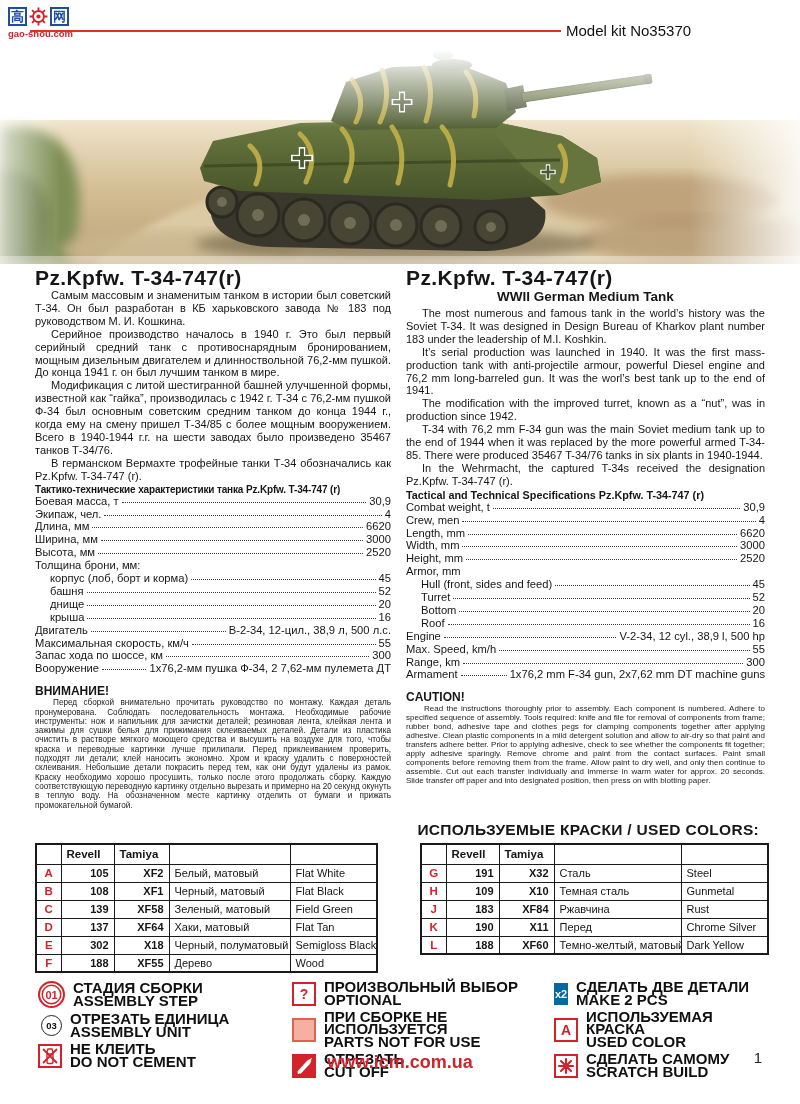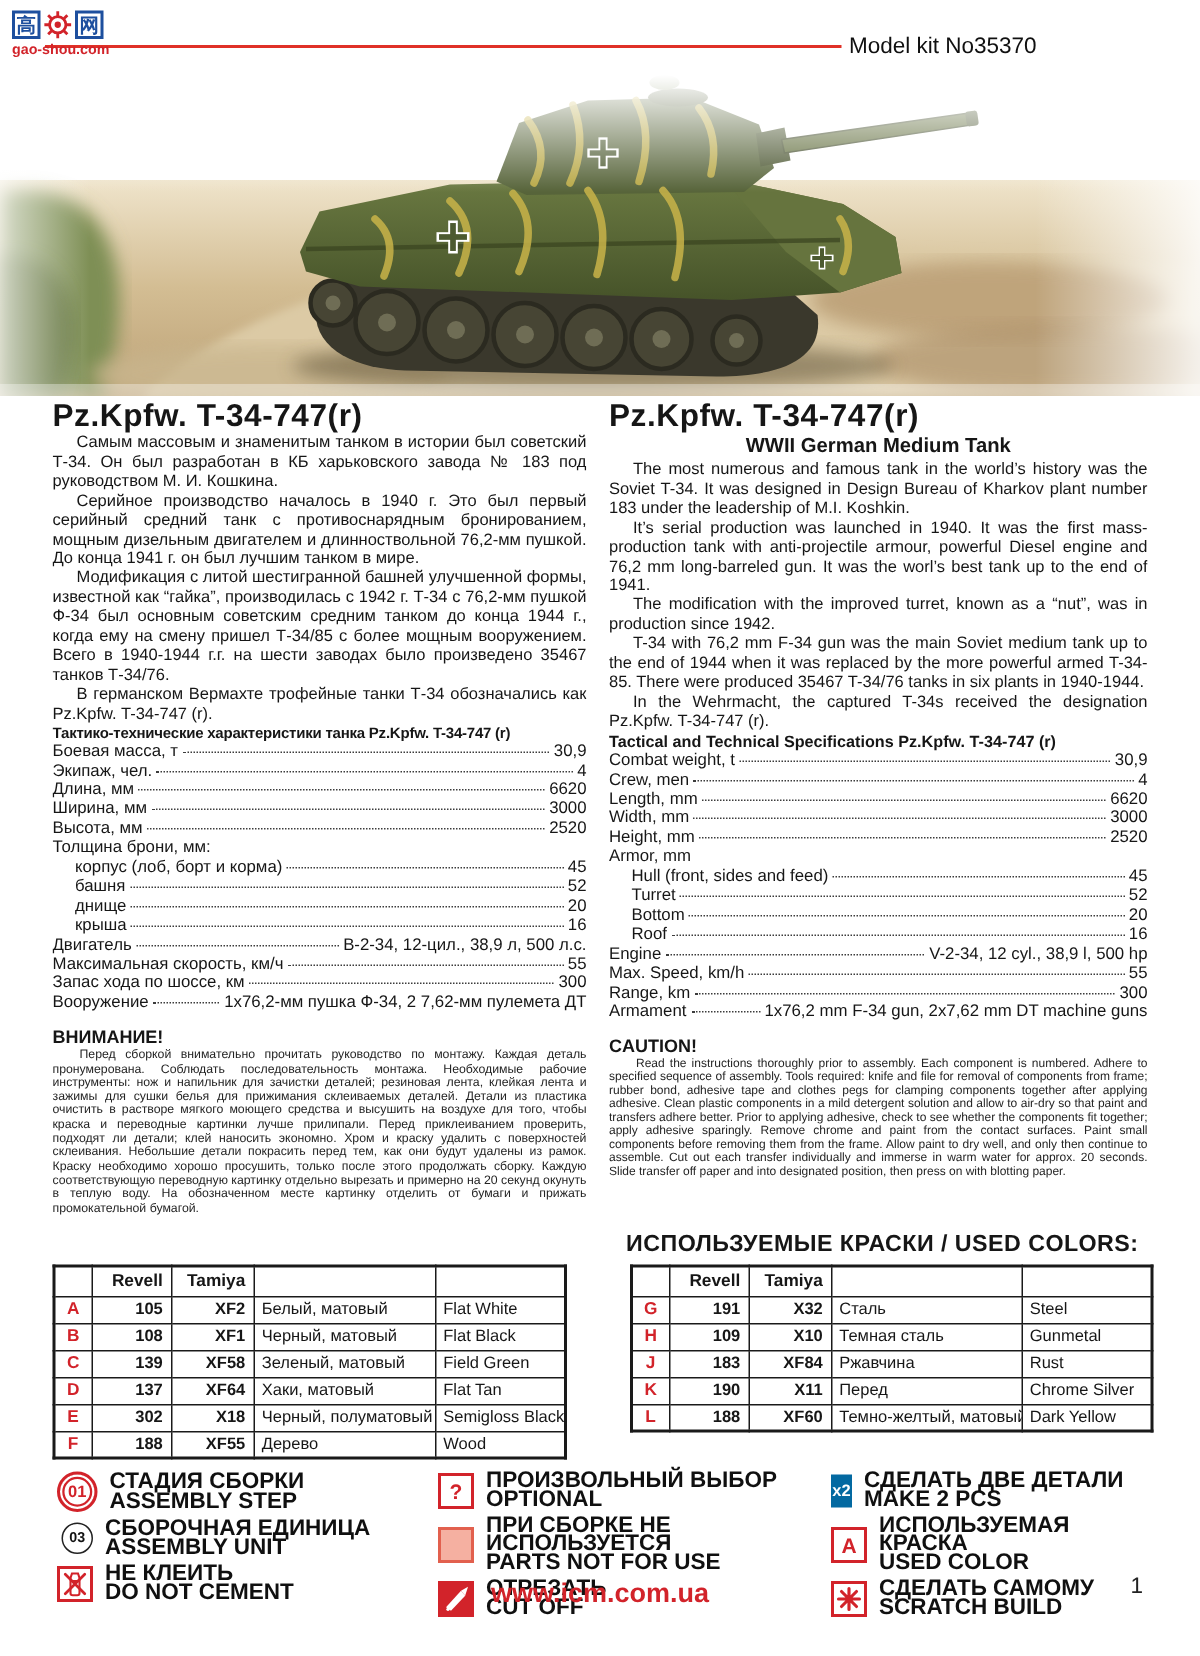--- a/index.html
+++ b/index.html
@@ -43,21 +43,21 @@
   .att-text{font-size:8.2px;line-height:9.3px;text-align:justify;text-indent:18px;color:#242424}
   .right .att-text{font-size:8px;line-height:9px}
 
   
   .colors-heading{position:absolute;top:821px;left:0;width:759px;text-align:right;
                   font-size:15.5px;font-weight:bold;letter-spacing:.3px}
 
   
   .ctable{position:absolute;top:843px;border-collapse:collapse;border:2px solid #1a1a1a;table-layout:fixed}
   .ctable td,.ctable th{border:1px solid #1a1a1a;font-size:11px;padding:1px 5px;height:18px;vertical-align:middle;overflow:hidden;white-space:nowrap}
-  .ctable th{font-size:11.5px;font-weight:bold;text-align:right;height:20px}
+  .ctable th{font-size:11.5px;font-weight:bold;text-align:left;height:20px}
   .ctable td.letter{color:#d2232a;font-weight:bold;text-align:center;font-size:11.5px}
   .ctable td.num{font-weight:bold;text-align:right}
   .t-left{left:35px;width:341px}
   .t-right{left:420px;width:347px}
 
   
   .legend{position:absolute;left:38px;top:981px;width:732px;display:grid;grid-template-columns:254px 262px 216px}
   .lg-col{display:flex;flex-direction:column;gap:5px}
   .lg-item{display:flex;align-items:center;gap:8px;min-height:25px}
   .lg-labels{font-size:15px;font-weight:bold;line-height:12.4px;color:#101010}
@@ -510,21 +510,21 @@
         <div class="lg-item">
           <span class="sym sym-step">01</span>
           <div class="lg-labels">
             <div>СТАДИЯ СБОРКИ</div>
             <div>ASSEMBLY STEP</div>
           </div>
         </div>
         <div class="lg-item">
           <span class="sym sym-unit">03</span>
           <div class="lg-labels">
-            <div>СБОРОЧНАЯ ЕДИНИЦА</div>
+            <div>ОТРЕЗАТЬ ЕДИНИЦА</div>
             <div>ASSEMBLY UNIT</div>
           </div>
         </div>
         <div class="lg-item">
           <span class="sym sym-svgbox">
             <svg viewBox="0 0 18 18">
               <path d="M7 2h4l1 3v2H6V5z M6 7h6v8a1.5 1.5 0 0 1-1.5 1.5h-3A1.5 1.5 0 0 1 6 15z" fill="none" stroke="#d2232a" stroke-width="1.4"></path>
               <path d="M2.5 2.5 15.5 15.5 M15.5 2.5 2.5 15.5" stroke="#d2232a" stroke-width="1.8" stroke-linecap="round"></path>
             </svg>
           </span>

